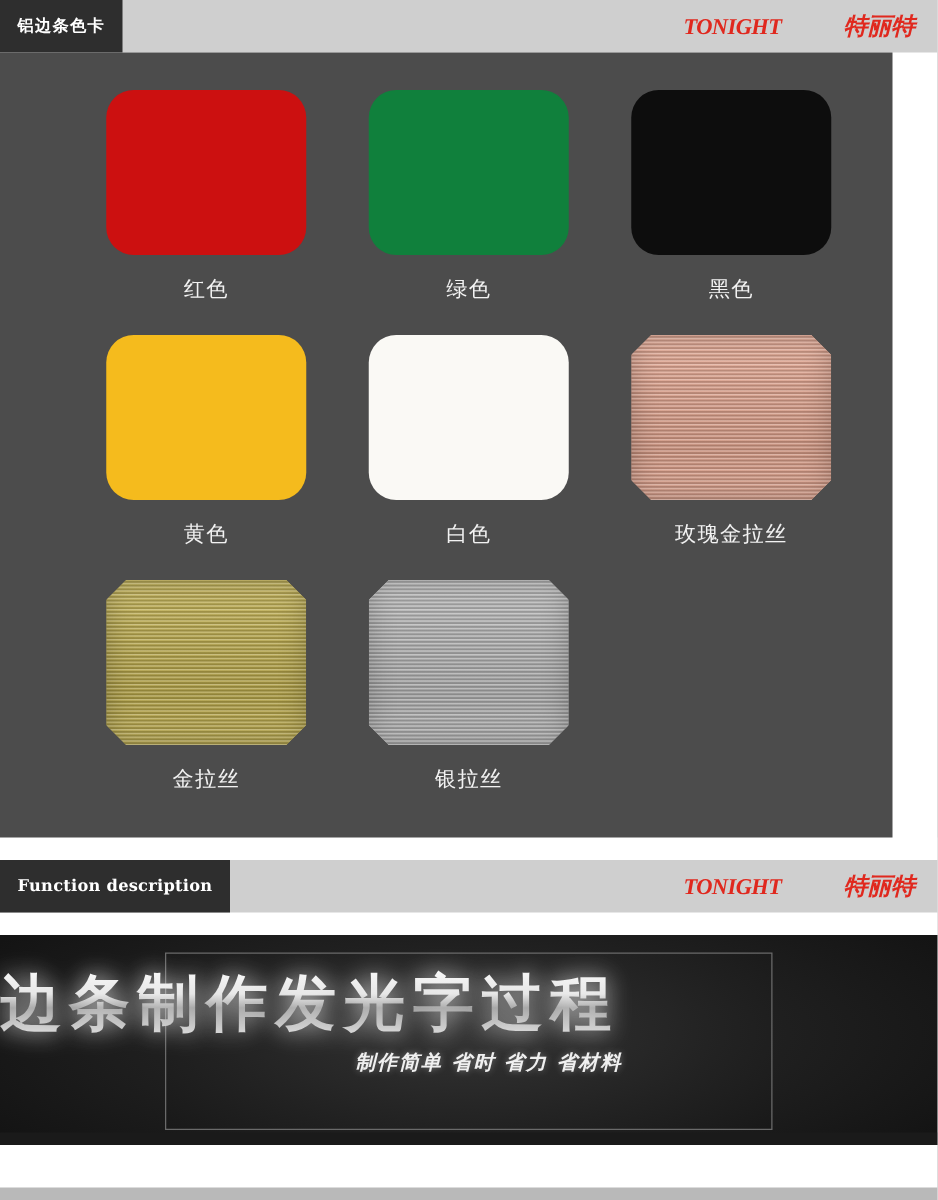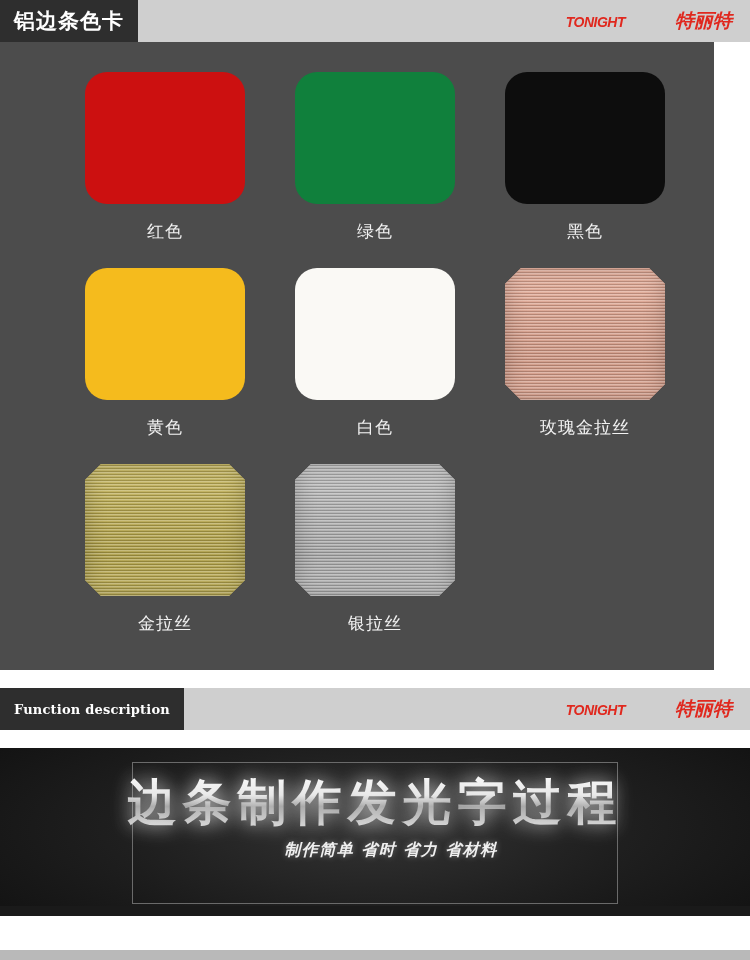--- a/index.html
+++ b/index.html
@@ -34,21 +34,21 @@
     height: 42px;
     background: #2e2e2e;
     color: #ffffff;
     display: flex;
     align-items: center;
     padding: 0 14px;
     box-sizing: border-box;
     white-space: nowrap;
   }
   .tab-cn {
-    font-size: 21px;
+    font-size: 13px;
     font-weight: 700;
     letter-spacing: 1px;
     font-family: Liberation Serif, serif;
   }
   .tab-en {
     font-size: 13px;
     font-weight: 700;
     font-family: "DejaVu Serif", "Liberation Serif", serif;
     letter-spacing: 0.2px;
   }
@@ -56,26 +56,26 @@
     position: absolute;
     right: 18px;
     top: 50%;
     transform: translateY(-50%);
     display: flex;
     align-items: baseline;
     gap: 7px;
     white-space: nowrap;
   }
   .brand-en {
-    font-size: 14px;
+    font-size: 18px;
     font-weight: 900;
     font-style: italic;
     color: #e0281e;
     letter-spacing: -0.5px;
-    font-family: Liberation Sans, sans-serif;
+    font-family: Liberation Serif, serif;
   }
   .brand-cn {
     font-size: 19px;
     font-weight: 900;
     font-style: italic;
     color: #e0281e;
     letter-spacing: 0px;
     font-family: "DejaVu Sans", "Liberation Sans", sans-serif;
     margin-left: 43px;
   }
@@ -158,21 +158,20 @@
     height: 142px;
     border: 1px solid #6a6a6a;
     box-sizing: border-box;
     background: radial-gradient(ellipse 70% 90% at 50% 45%, #343434 0%, #222 60%, #171717 100%);
   }
   .promo-title {
     position: absolute;
     left: 0;
     right: 0;
     top: 22px;
-    text-align: center;
     font-size: 49px;
     font-weight: 900;
     letter-spacing: 6px;
     color: #e8e8e8;
     background: linear-gradient(180deg, #ffffff 0%, #e2e2e2 38%, #9a9a9a 55%, #efefef 100%);
     -webkit-background-clip: text;
     background-clip: text;
     -webkit-text-fill-color: transparent;
     text-shadow: 0 0 18px rgba(255,255,255,0.45);
     filter: drop-shadow(0 0 10px rgba(255,255,255,0.35));

